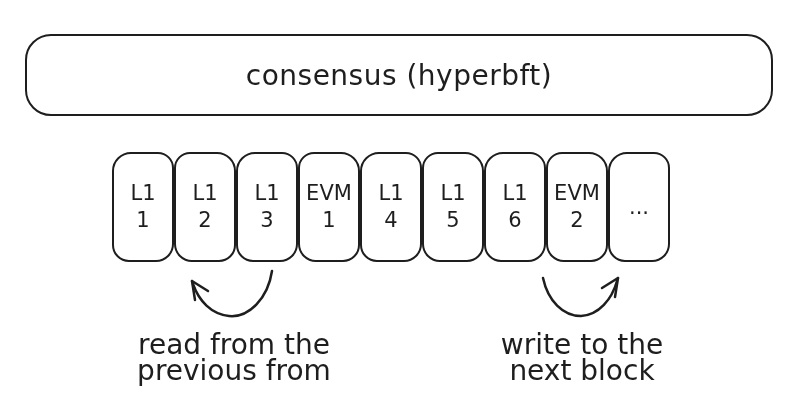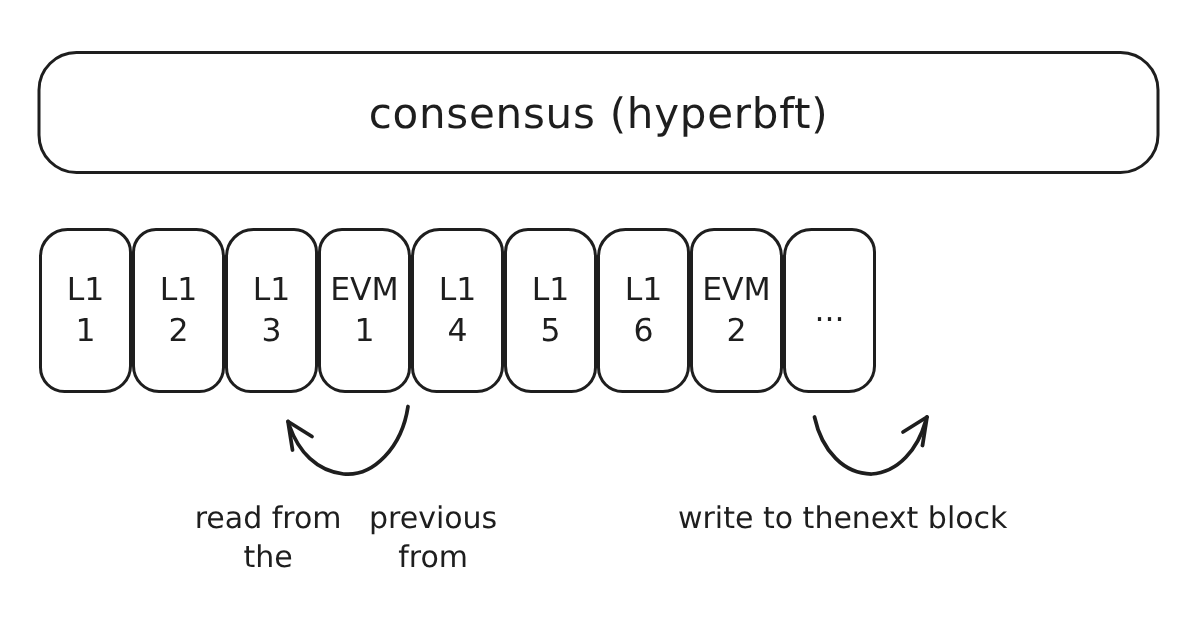--- a/index.html
+++ b/index.html
@@ -25,21 +25,21 @@
   }
   .consensus-title {
     font-size: 28px;
     letter-spacing: 0.5px;
   }
   .blocks-row {
     position: absolute;
     left: 26px; top: 152px;
     width: 644px; height: 110px;
     display: flex;
-    justify-content: flex-start;
+    justify-content: flex-end;
   }
   .block {
     width: 62px; height: 110px;
     box-sizing: border-box;
     border: 2.5px solid #1e1e1e;
     border-radius: 17px;
     display: flex;
     flex-direction: column;
     align-items: center;
     justify-content: center;
@@ -53,27 +53,27 @@
   .arrows-layer {
     position: absolute;
     left: 0; top: 0;
     width: 800px; height: 417px;
     pointer-events: none;
   }
   .annotation {
     position: absolute;
     width: 220px;
     text-align: center;
-    font-size: 20px;
+    font-size: 28px;
     line-height: 26px;
     display: flex;
-    flex-direction: row;
+    flex-direction: column;
   }
   .annotation-read  { left: 124px; top: 332px; }
-  .annotation-write { left: 452px; top: 332px; }
+  .annotation-write { left: 472px; top: 332px; }
 </style>
 </head>
 <body>
 
 <div class="canvas">
 
   <div class="consensus-box">
     <span class="consensus-title">consensus (hyperbft)</span>
   </div>
 

